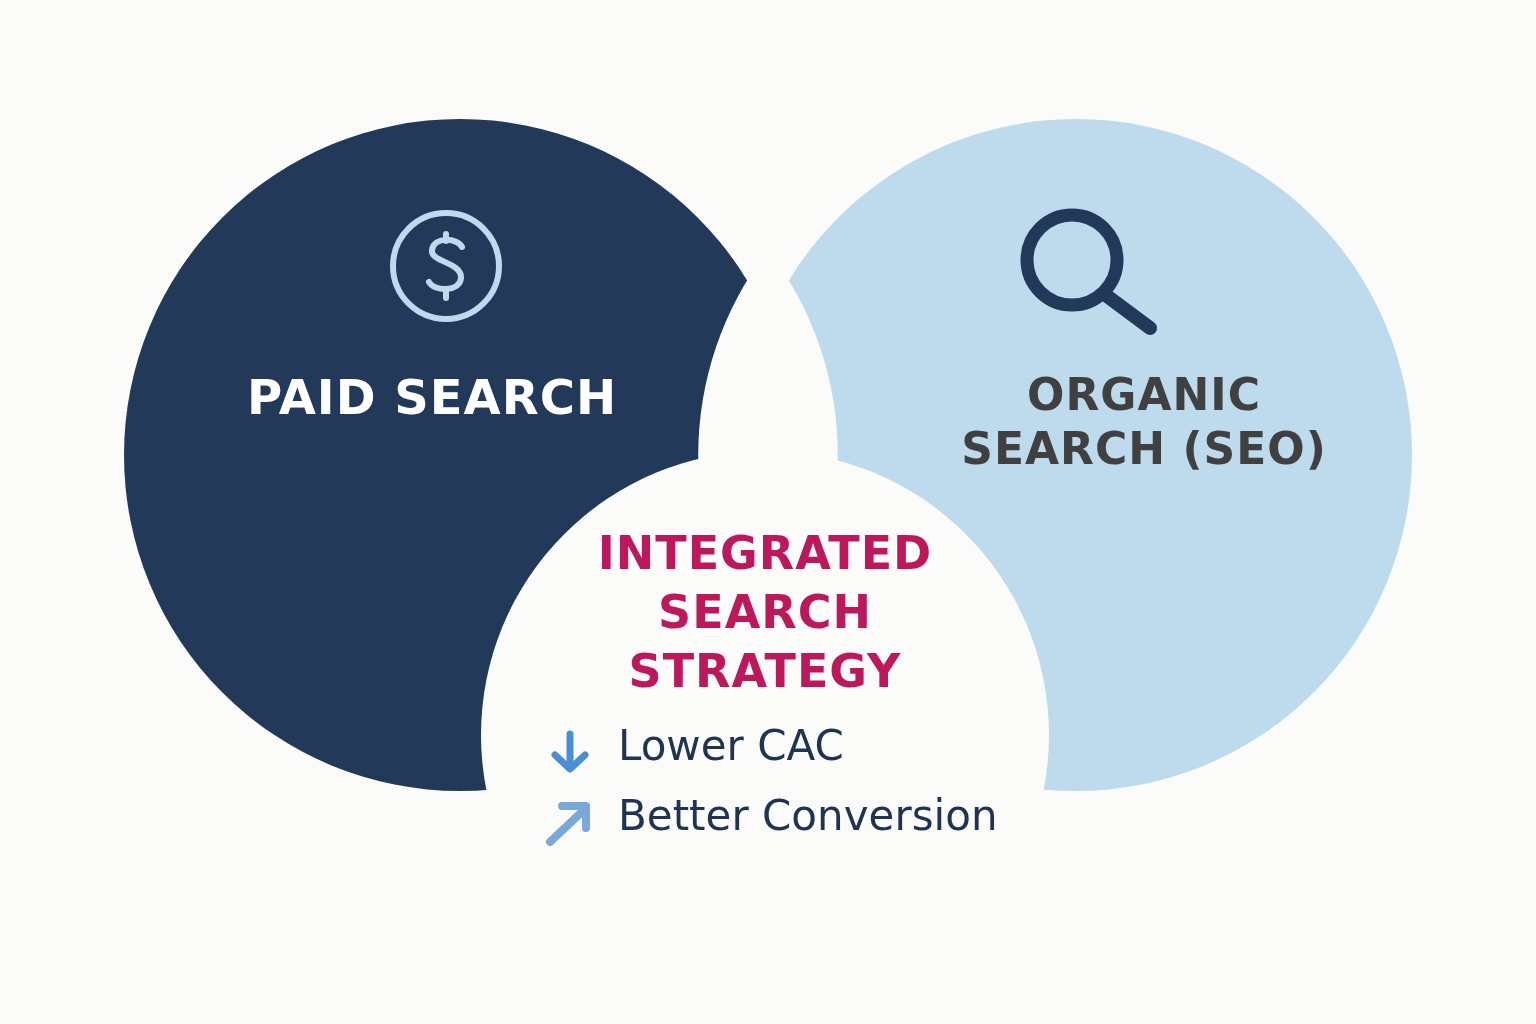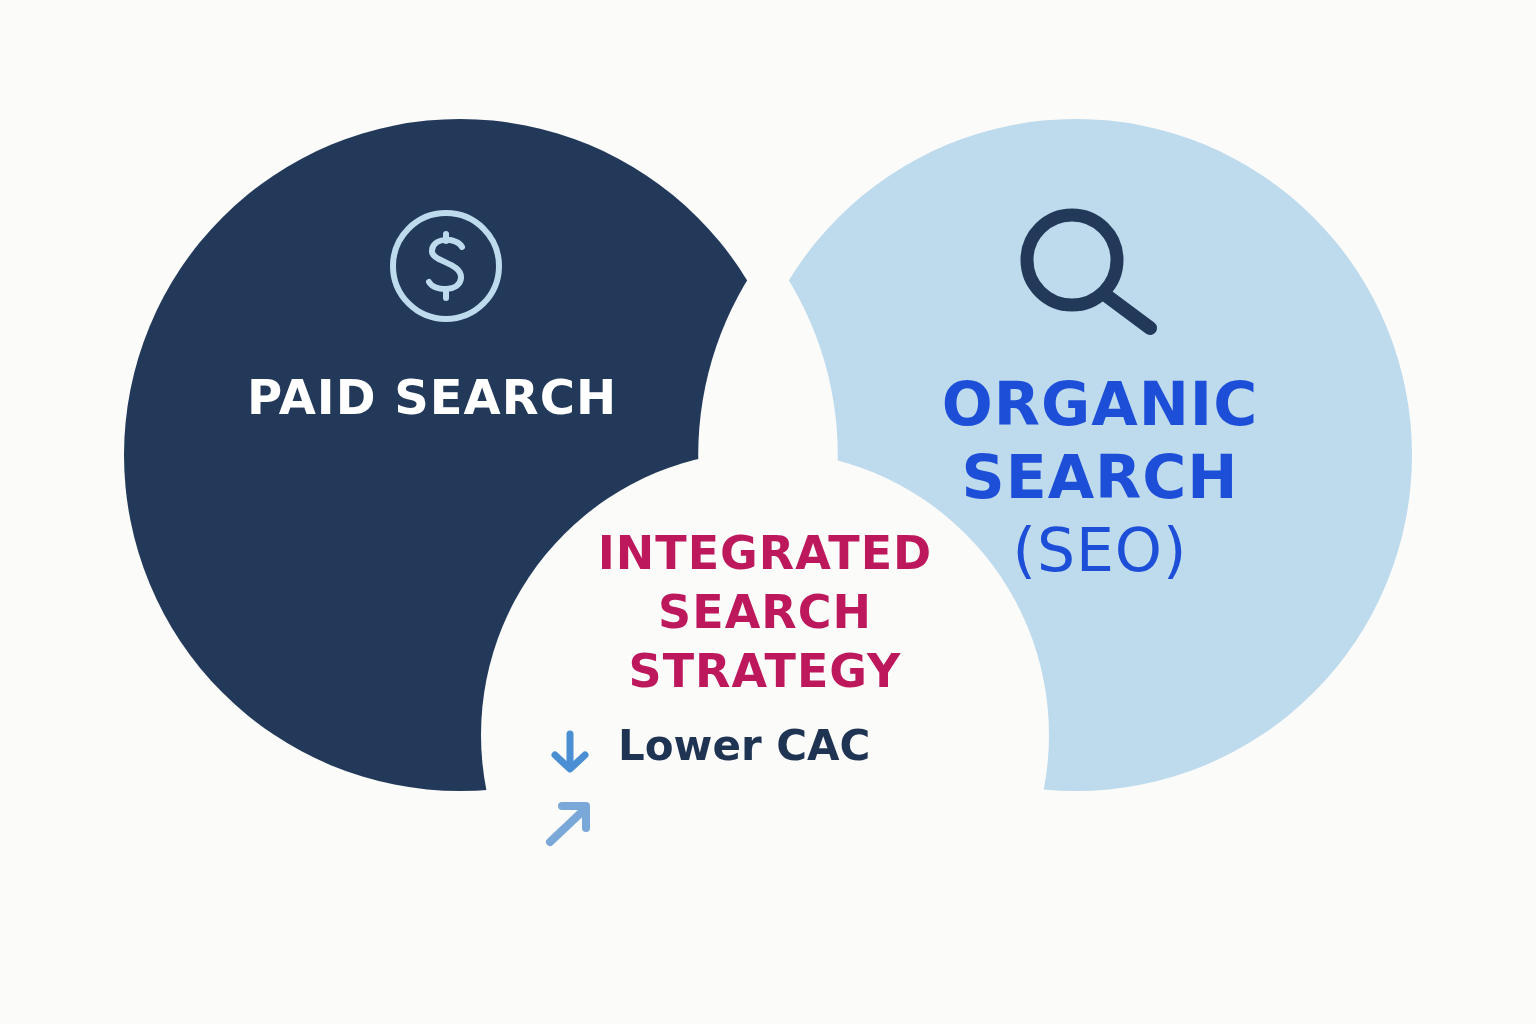--- a/index.html
+++ b/index.html
@@ -30,28 +30,28 @@
       line-height: 1.22;
     }
     .paid-title {
       left: 200px;
       top: 368px;
       width: 464px;
       font-size: 48px;
       color: #ffffff;
     }
     .organic-title {
-      left: 880px;
+      left: 924px;
       top: 368px;
       width: 440px;
-      font-size: 60px;
-      color: #1d4ed8;
+      font-size: 44px;
+      color: #404040;
     }
     .organic-title .paren {
-      font-weight: normal;
+      font-weight: bold;
     }
     .integrated-title {
       left: 560px;
       top: 524px;
       width: 410px;
       font-size: 46px;
       color: #be185d;
       line-height: 1.28;
     }
     .benefits {
@@ -68,21 +68,21 @@
     .benefit .icon {
       width: 60px;
       height: 60px;
       flex: 0 0 60px;
       margin-right: 18px;
     }
     .benefit .text {
       font-size: 42px;
       color: #1f3452;
       line-height: 1.15;
-      font-weight: bold;
+      font-weight: normal;
     }
   </style>
 </head>
 <body>
 
 <div class="stage">
 
   <svg class="shapes" width="1536" height="1024" viewBox="0 0 1536 1024">
     <defs>
       <clipPath id="clip-left-out">
@@ -138,17 +138,18 @@
         <polyline points="15,33 30,47 45,33" fill="none" stroke="#4a8fd4" stroke-width="7" stroke-linecap="round" stroke-linejoin="round"></polyline>
       </svg>
       <div class="text">Lower CAC</div>
     </div>
     <div class="benefit">
       <svg class="icon" viewBox="0 0 60 60">
         <line x1="10" y1="50" x2="46" y2="16" stroke="#7aa9d9" stroke-width="8" stroke-linecap="round"></line>
         <polyline points="22,14 46,14 46,36" fill="none" stroke="#7aa9d9" stroke-width="8" stroke-linecap="round" stroke-linejoin="round"></polyline>
       </svg>
       <div class="text">
+        <div>Better Conversion</div>
       </div>
     </div>
   </div>
 
 </div>
 
 </body></html>

